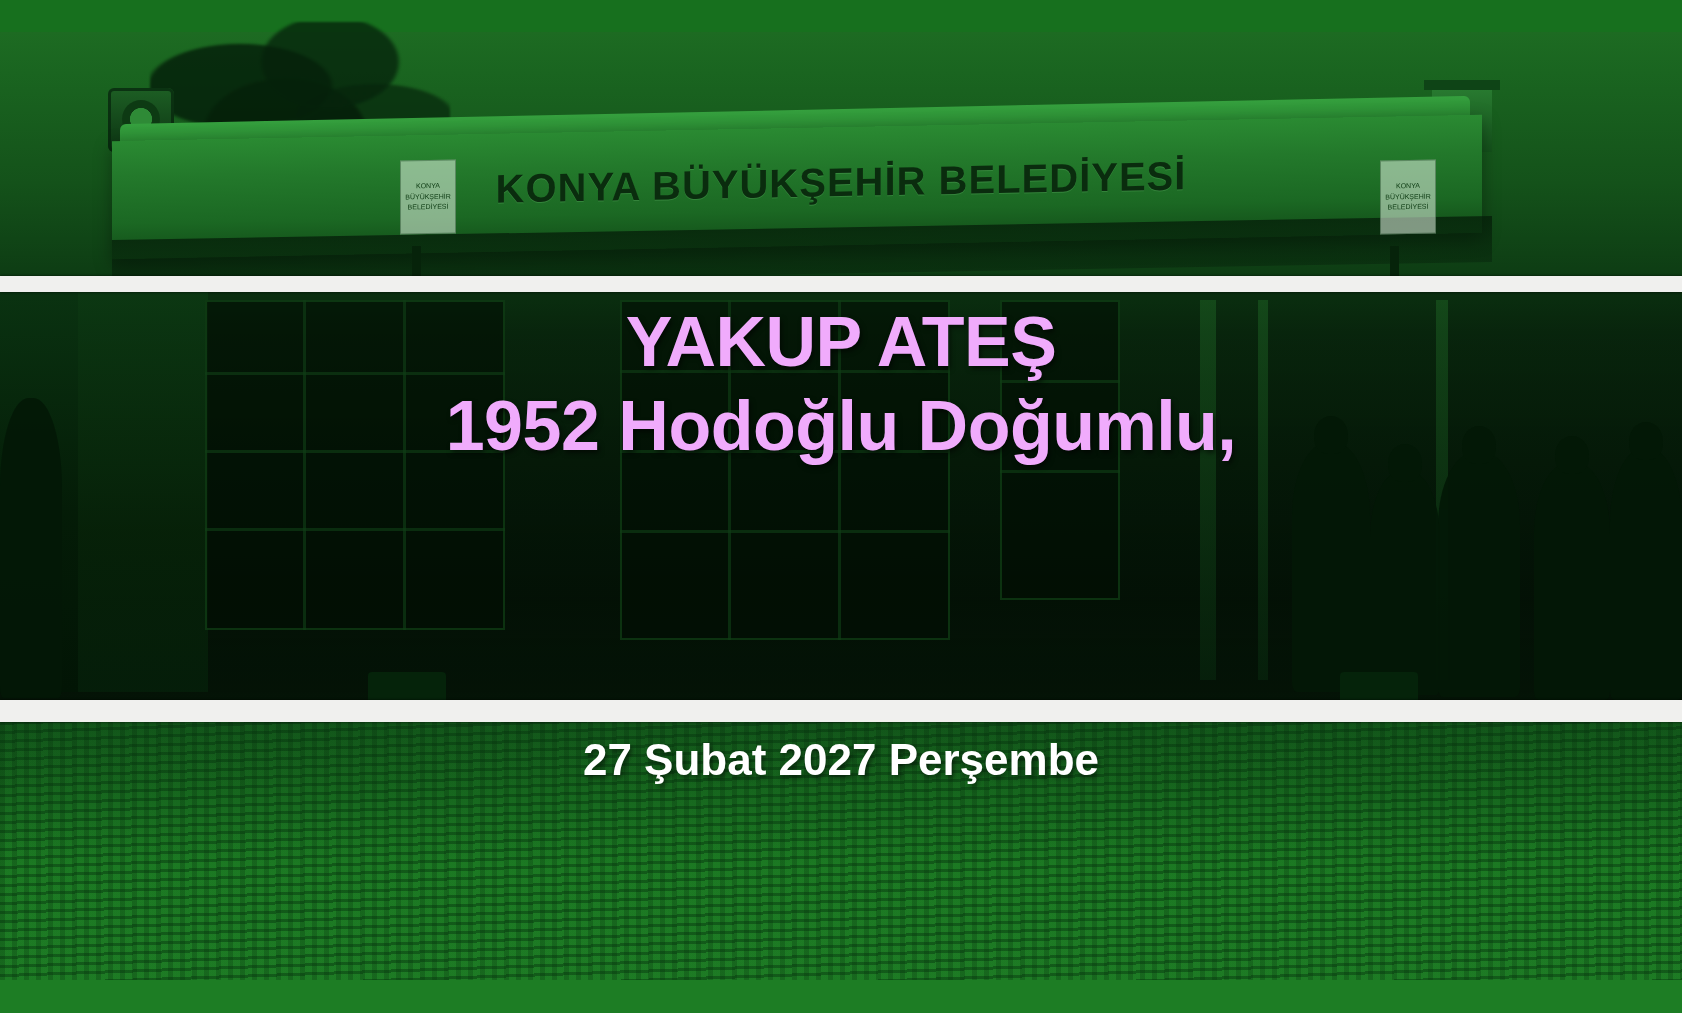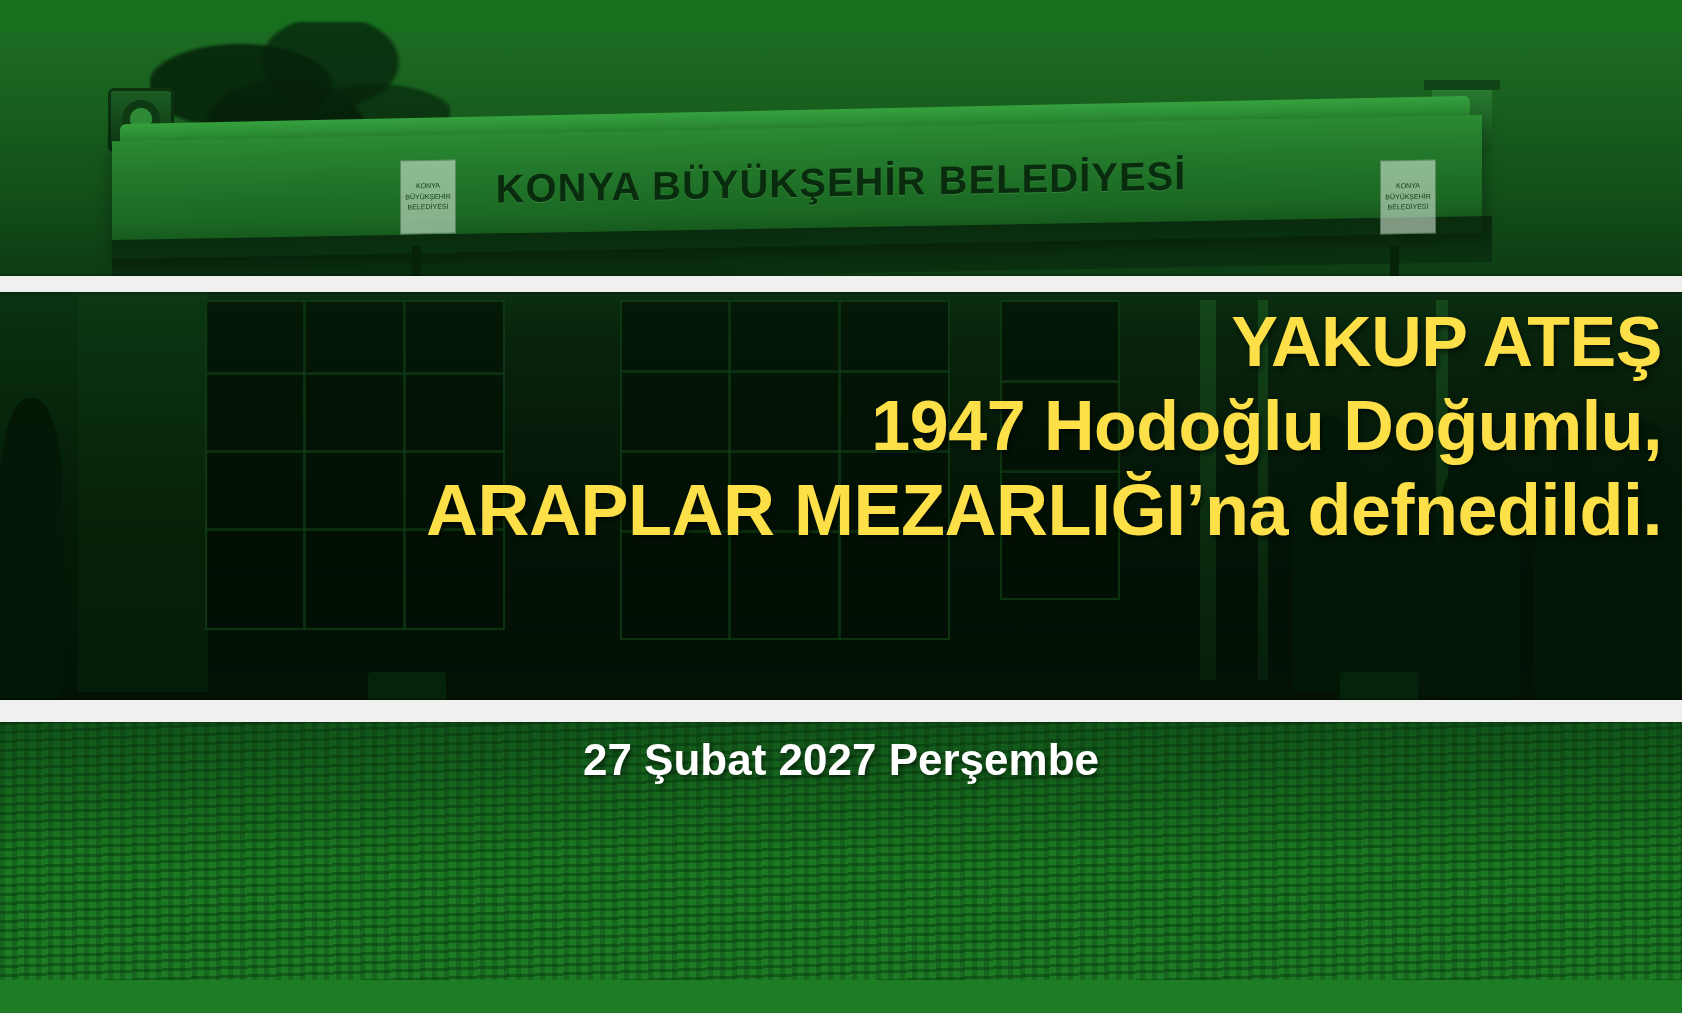--- a/index.html
+++ b/index.html
@@ -205,22 +205,22 @@
     box-shadow:0 1px 2px rgba(0,0,0,.35), 0 -1px 2px rgba(0,0,0,.3);
     z-index:6;
   }
   #divider-top    { top:276px; height:16px; }
   #divider-bottom { top:700px; height:22px; }
 
   
   .text-block {
     position:absolute; left:0; right:0; top:300px;
     z-index:8;
-    text-align:right;
-    color:#fde047;
+    text-align:center;
+    color:#f0abfc;
     padding:0 20px;
   }
   .headline {
     font-family:"Liberation Sans", sans-serif;
     font-weight:700;
     font-size:68px;
     line-height:84px;
     letter-spacing:-0.5px;
     text-shadow:2px 3px 5px rgba(0,0,0,.55);
     white-space:nowrap;
@@ -319,19 +319,18 @@
     <div class="cart" style="left:1340px"></div>
 
     <div class="bottom-strip"></div>
   </div>
 
   <div class="divider" id="divider-top"></div>
   <div class="divider" id="divider-bottom"></div>
 
   <div class="text-block">
     <div class="headline l1">YAKUP ATEŞ</div>
-    <div class="headline l2">1947 Hodoğlu Doğumlu,</div>
-    <div class="headline l3">ARAPLAR MEZARLIĞI’na defnedildi.</div>
+    <div class="headline l2">1952 Hodoğlu Doğumlu,</div>
   </div>
 
   <div class="date-line">27 Şubat 2027 Perşembe</div>
 
 </div>
 
 </body></html>

